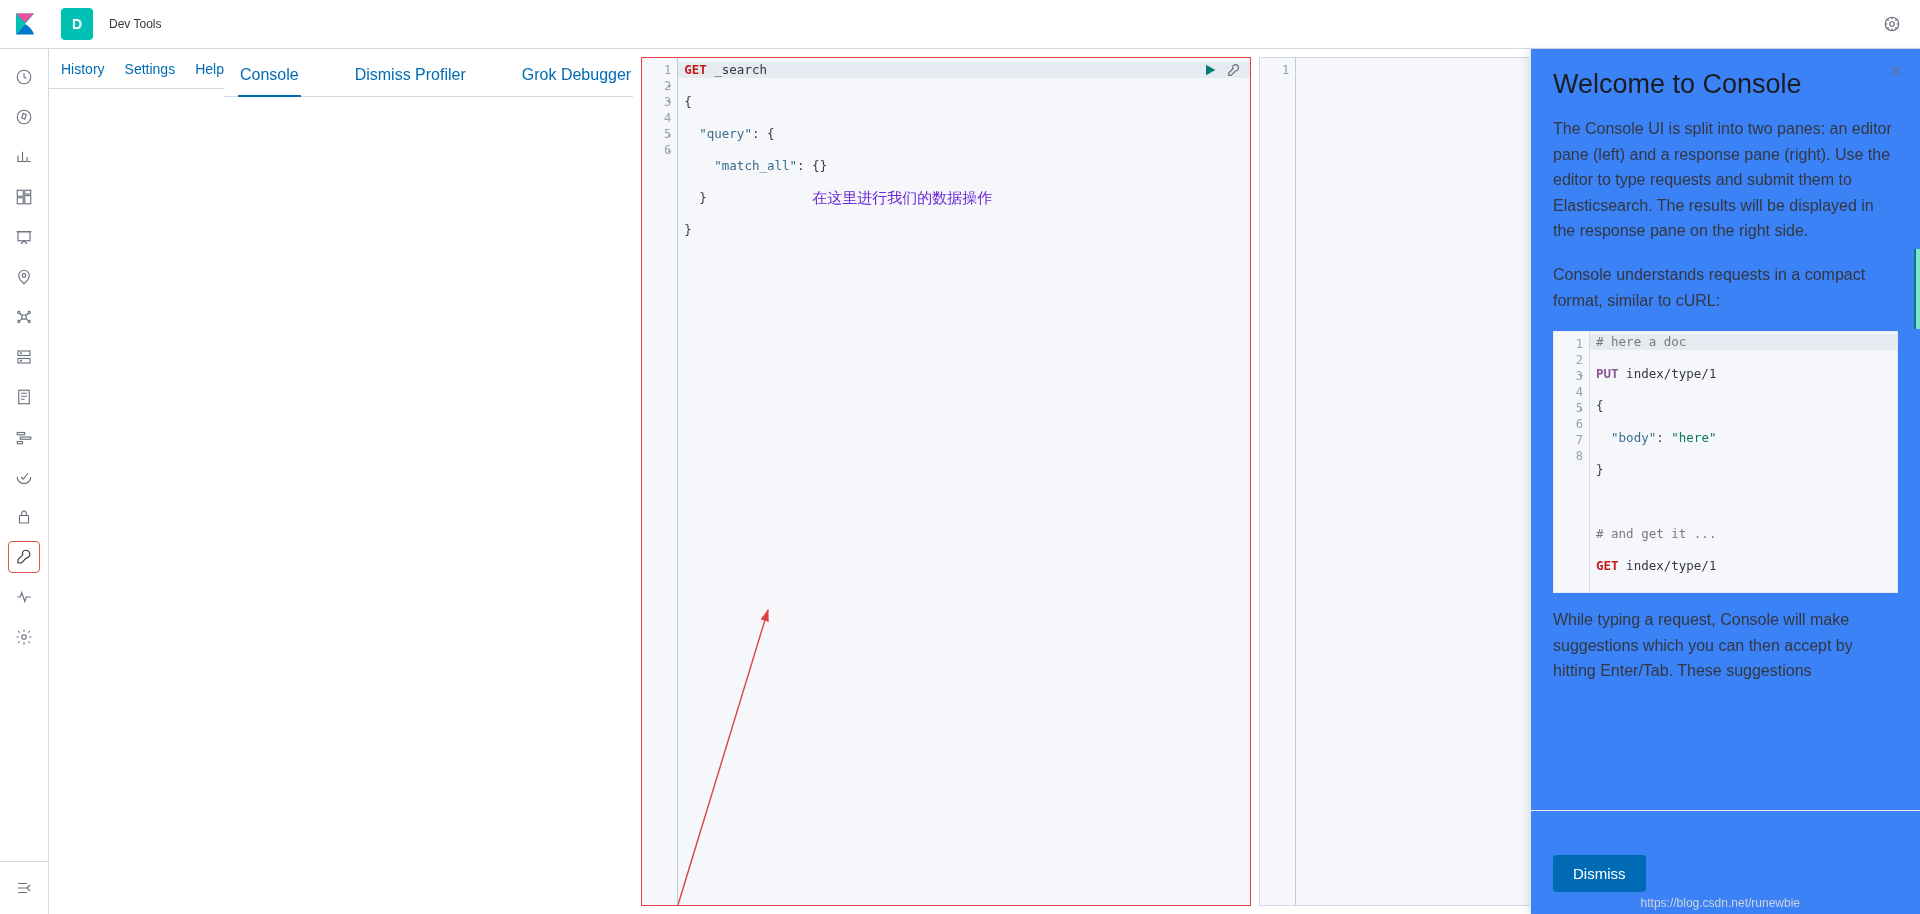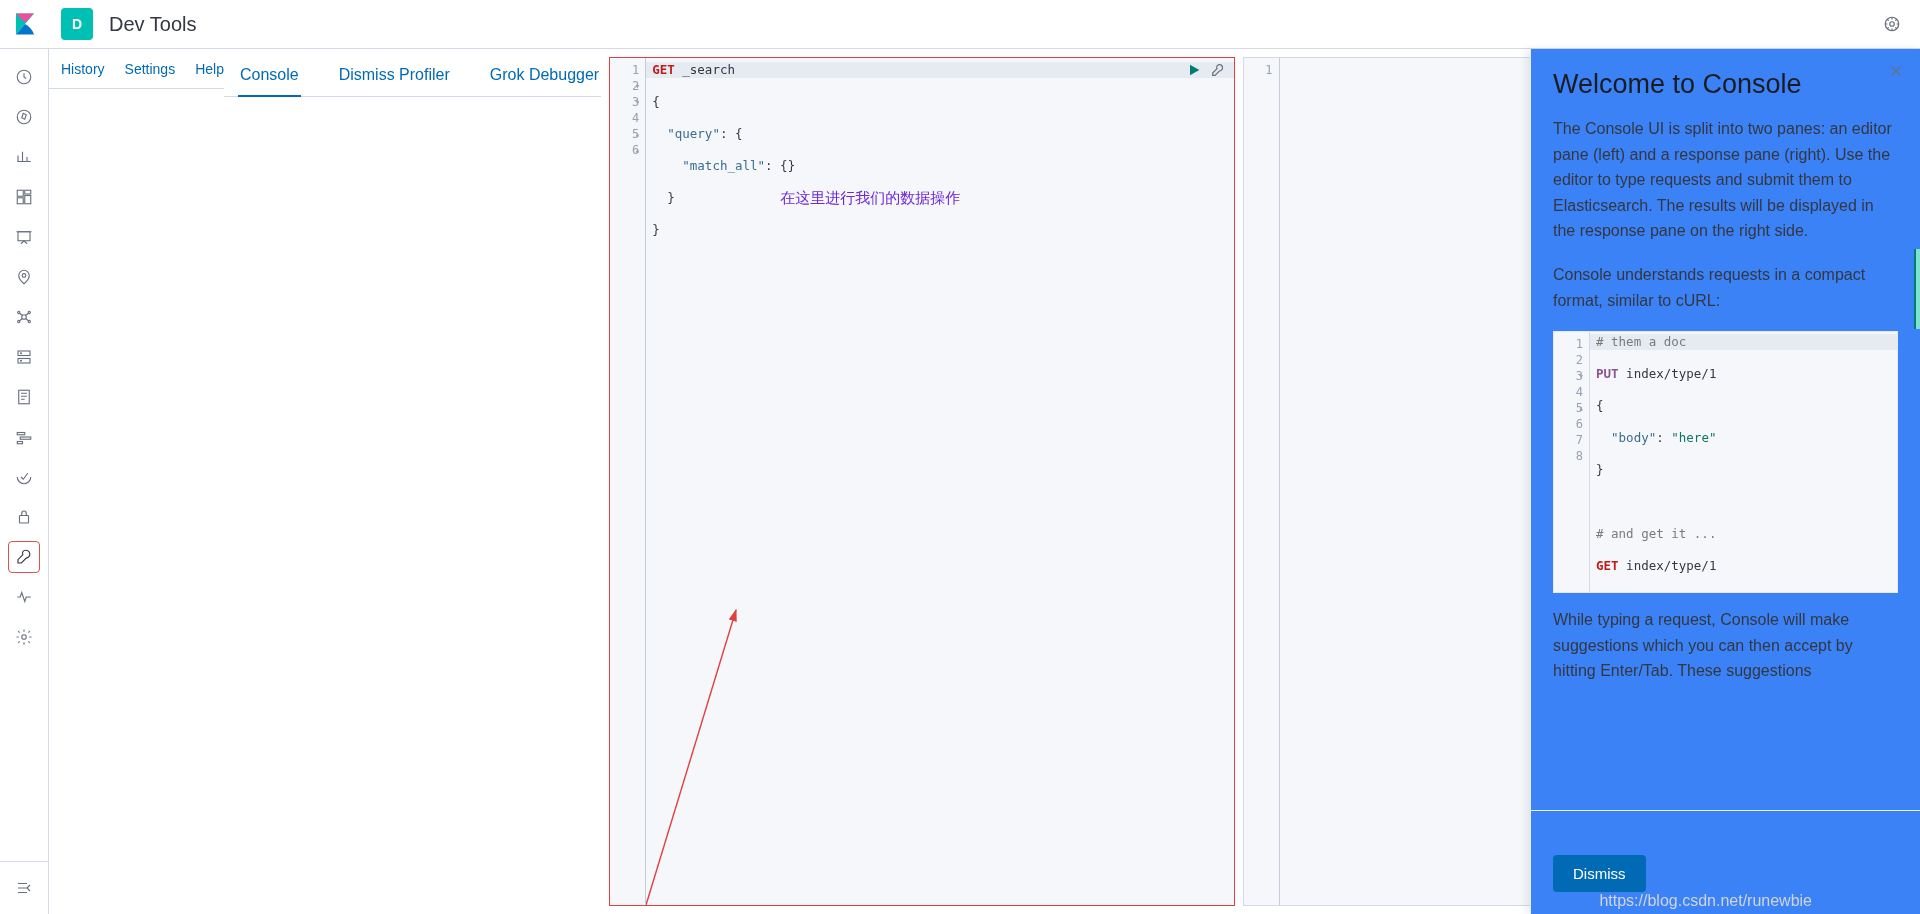--- a/index.html
+++ b/index.html
@@ -4,36 +4,36 @@
 <style>
 * { box-sizing: border-box; margin: 0; padding: 0; }
 html, body { height: 100%; font-family: -apple-system, BlinkMacSystemFont, "Segoe UI", Helvetica, Arial, sans-serif; font-size: 14px; color: #343741; background: #fff; overflow: hidden; }
 body { display: flex; flex-direction: column; }
 
 
 .top-header { height: 49px; display: flex; align-items: center; border-bottom: 1px solid #d3dae6; background:#fff; }
 .logo-box { width: 49px; height: 49px; display:flex; align-items:center; justify-content:center; }
 .logo-svg { width:24px; height:24px; }
 .app-chip { width:32px; height:32px; border-radius:4px; background:#00BFB3; color:#fff; display:flex; align-items:center; justify-content:center; margin-left:12px; font-weight:600; }
-.app-title { margin-left:16px; font-size:20px; color:#343741; }
+.app-title { margin-left:16px; font-size:12px; color:#343741; }
 .top-header-right { margin-left:auto; padding-right:16px; }
 .gear-btn { width:24px; height:24px; display:flex; align-items:center; justify-content:center; cursor:pointer; color:#69707D; }
 
 
 .main-shell { flex:1; display:flex; min-height:0; position:relative; }
 .left-nav { width:49px; border-right:1px solid #d3dae6; display:flex; flex-direction:column; align-items:center; padding-top:8px; background:#fff; }
 .nav-icon { width:32px; height:32px; display:flex; align-items:center; justify-content:center; color:#69707D; margin:4px 0; cursor:pointer; border-radius:4px; }
 .nav-icon.active { border:1px solid #d9534f; color:#343741; }
 .nav-spacer { flex:1; }
 .nav-bottom { border-top:1px solid #d3dae6; width:100%; display:flex; flex-direction:column; align-items:center; padding:6px 0; }
 
 .content-area { flex:1; display:flex; min-width:0; min-height:0; }
 .sub-links { height:40px; display:flex; align-items:center; padding-left:12px; gap:20px; border-bottom:1px solid #d3dae6;}
 .sub-links a { color:#006BB4; font-size:14px; cursor:pointer; }
-.tabs-row { height:48px; display:flex; align-items:flex-end; padding-left:14px; gap:36px; border-bottom:1px solid #d3dae6;}
+.tabs-row { height:48px; display:flex; align-items:flex-end; padding-left:14px; gap:52px; border-bottom:1px solid #d3dae6;}
 .tab { color:#006BB4; font-size:16px; padding:12px 2px; cursor:pointer; position:relative; }
 .tab.active { color:#006BB4; }
 .tab.active::after { content:""; position:absolute; left:0; right:0; bottom:-1px; height:2px; background:#006BB4; }
 
 .workspace { flex:1; display:flex; min-height:0; padding:8px 8px 8px 8px; gap:8px; }
 
 .editor-pane, .response-pane { flex:1; min-width:0; display:flex; background:#f5f7fa; border:1px solid #d3dae6; position:relative; }
 .editor-pane { flex:0 0 48%; border:1px solid #e04040; }
 .response-pane { flex:1; }
 
@@ -288,34 +288,34 @@
           <div class="ln">2</div>
           <div class="ln"><span>3</span><span class="fold">▾</span></div>
           <div class="ln">4</div>
           <div class="ln"><span>5</span><span class="fold">▴</span></div>
           <div class="ln">6</div>
           <div class="ln">7</div>
           <div class="ln">8</div>
         </div>
         <div class="code-body" style="padding:2px 6px;">
           <div class="hl-row" style="top:2px;"></div>
-          <div class="code-line comment"># them a doc</div>
+          <div class="code-line comment"># here a doc</div>
           <div class="code-line"><span class="method-put">PUT</span><span class="pln"> index/type/1</span></div>
           <div class="code-line pln">{</div>
           <div class="code-line"><span class="key">  "body"</span><span class="pln">: </span><span class="str">"here"</span></div>
           <div class="code-line pln">}</div>
           <div class="code-line pln"></div>
           <div class="code-line comment"># and get it ...</div>
           <div class="code-line"><span class="method-get">GET</span><span class="pln"> index/type/1</span></div>
         </div>
       </div>
 
       <p>While typing a request, Console will make suggestions which you can then accept by hitting Enter/Tab. These suggestions</p>
     </div>
     <div class="flyout-footer">
       <button class="dismiss-btn">Dismiss</button>
     </div>
     <div class="scroll-accent"></div>
   </div>
 
-  <div style="position:absolute; bottom:4px; right:108px; font-size:16px; color:#d0d4db;">https://blog.csdn.net/runewbie</div>
+  <div style="position:absolute; bottom:4px; right:120px; font-size:12px; color:#d0d4db;">https://blog.csdn.net/runewbie</div>
 
 </div>
 
 </body></html>

